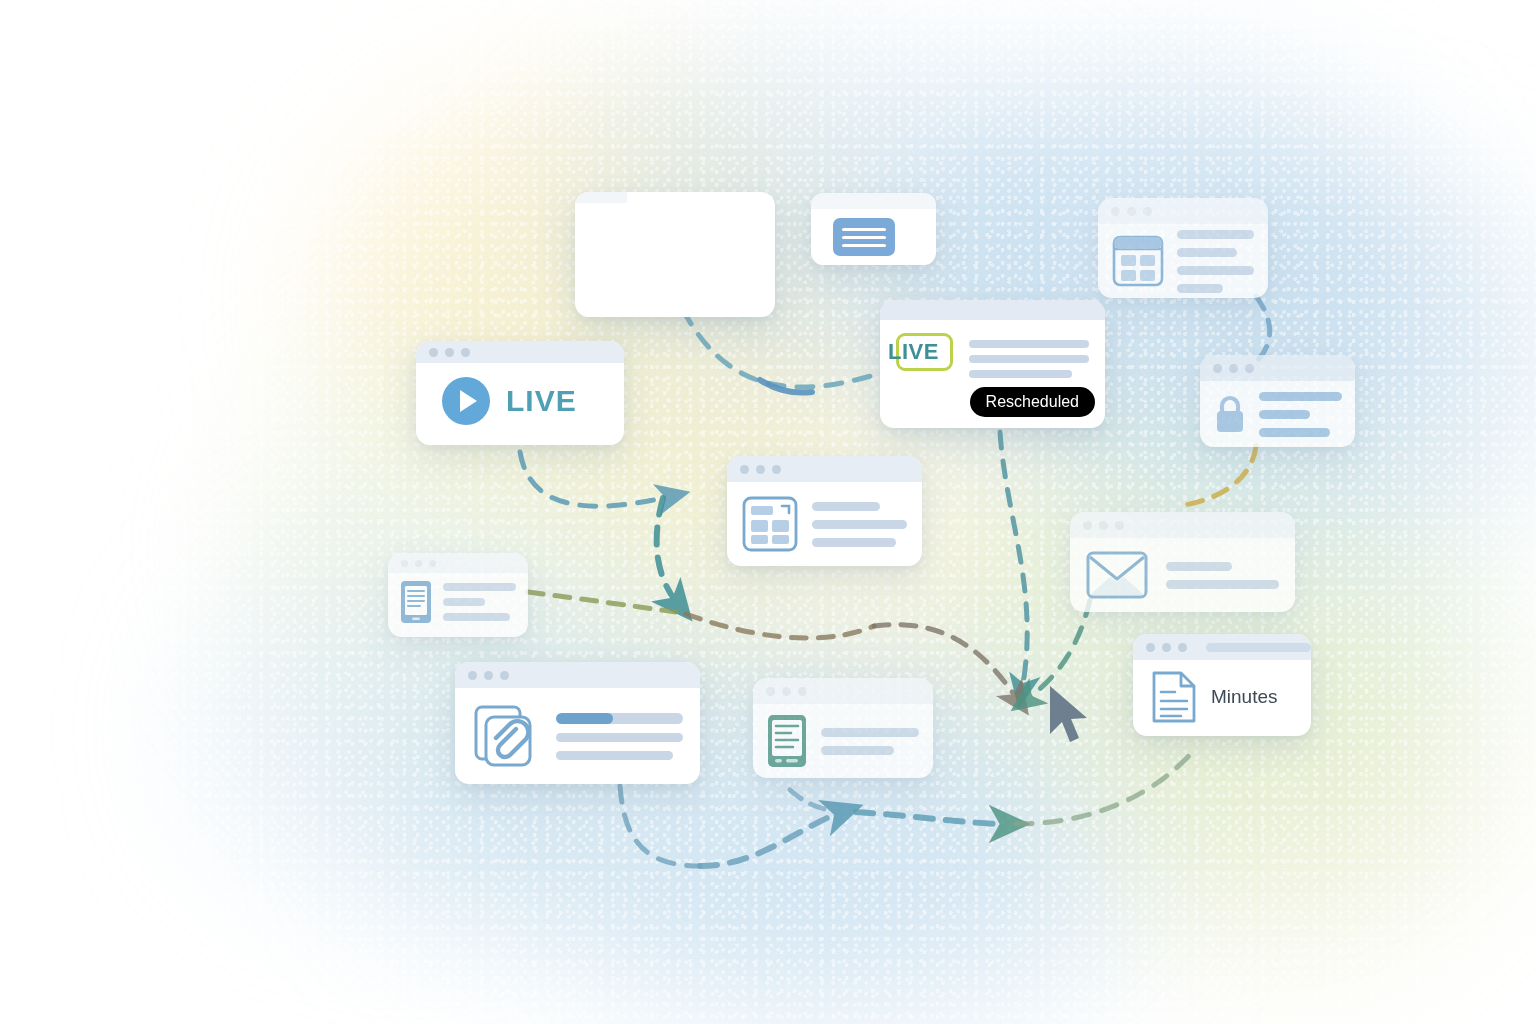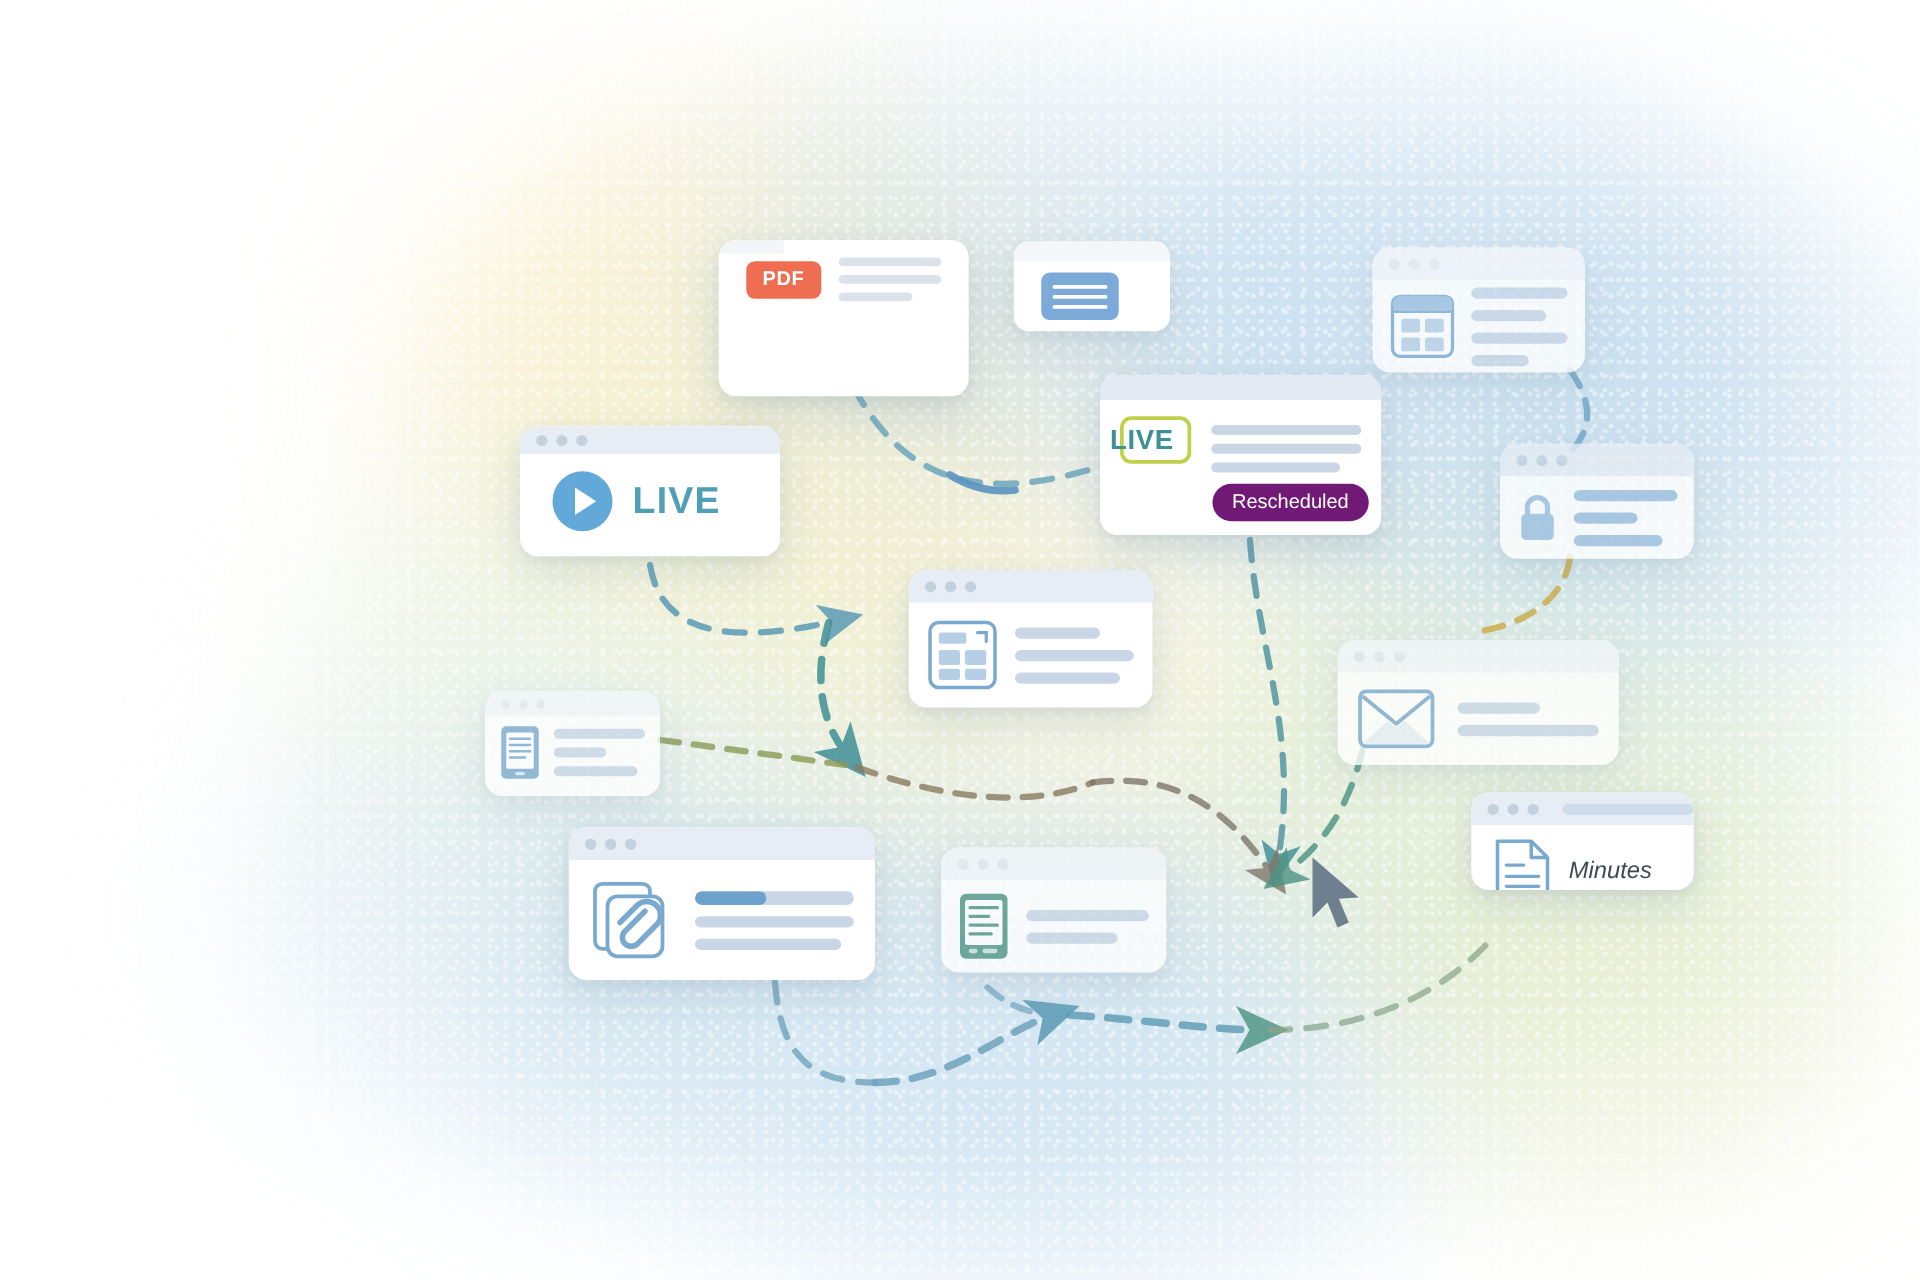--- a/index.html
+++ b/index.html
@@ -50,32 +50,32 @@
 
   
   #live-resched{width:225px;height:128px;left:880px;top:300px;
     box-shadow:0 14px 36px rgba(120,145,165,.22), 0 4px 10px rgba(120,145,165,.13);}
   .lr-body{padding:13px 16px 0 16px;display:flex;gap:16px;align-items:flex-start;}
   .live-chip{border:3px solid #bdd14b;background:#fff;border-radius:9px;
     padding:5px 11px;color:#3f8f96;font-weight:bold;font-size:22px;letter-spacing:.5px;line-height:1;}
   .live-chip-top{background:#bdd14b;height:7px;margin:-5px -11px 4px -11px;border-radius:5px 5px 0 0;}
   .lr-lines{display:flex;flex-direction:column;gap:7px;flex:1;padding-top:7px;}
   .lr-lines .ln{background:#c8d6e6;height:8px;}
-  .resched{position:absolute;right:10px;bottom:11px;background:#701a75;color:#fff;
+  .resched{position:absolute;right:10px;bottom:11px;background:#000000;color:#fff;
     font-size:16px;padding:6px 16px;border-radius:16px;}
 
   
   #play-live{width:208px;height:104px;left:416px;top:341px;}
   .play-row{display:flex;align-items:center;gap:16px;padding:14px 0 0 26px;}
   .play-circle{width:48px;height:48px;border-radius:50%;background:#62a8d8;display:flex;align-items:center;justify-content:center;}
   .play-tri{width:0;height:0;border-left:17px solid #fff;border-top:11px solid transparent;border-bottom:11px solid transparent;margin-left:5px;}
   .live-word{color:#4f9fb5;font-weight:bold;font-size:30px;letter-spacing:1px;}
 
   
-  #minutes-card{width:178px;height:78px;left:1177px;top:634px;font-style:italic;}
+  #minutes-card{width:178px;height:102px;left:1133px;top:634px;}
   .min-row{display:flex;align-items:center;gap:14px;padding:10px 0 0 18px;}
   .min-word{font-size:19px;color:#3c4a56;}
 
   
   #note-card{width:125px;height:72px;left:811px;top:193px;border-radius:12px;}
   #note-card .bar{height:16px;}
   .note-block{width:62px;height:38px;border-radius:7px;background:#7ba9d8;
      display:flex;flex-direction:column;justify-content:center;gap:5px;padding:0 9px;box-sizing:border-box;margin:9px 0 0 22px;}
   .note-block i{display:block;height:3px;background:#fff;border-radius:2px;}
 
@@ -145,28 +145,20 @@
 
     <path d="M620,786 C624,840 644,866 700,866" stroke="#6fa3bd" stroke-width="5" fill="none" stroke-dasharray="16 13" stroke-linecap="round" opacity=".8"></path>
     <path d="M700,866 C760,866 800,826 842,812" stroke="#6fa3bd" stroke-width="6" fill="none" stroke-dasharray="17 13" stroke-linecap="round" marker-end="url(#ar-blue)" opacity=".85"></path>
     <path d="M790,790 C808,806 824,810 840,812" stroke="#6fa3bd" stroke-width="5" fill="none" stroke-dasharray="14 11" stroke-linecap="round" opacity=".7"></path>
     <path d="M856,812 C920,816 968,824 1008,824" stroke="#5e9db5" stroke-width="6" fill="none" stroke-dasharray="17 13" stroke-linecap="round" marker-end="url(#ar-green)" opacity=".82"></path>
     <path d="M1016,824 C1100,824 1160,790 1196,748" stroke="#88a588" stroke-width="5" fill="none" stroke-dasharray="16 13" stroke-linecap="round" opacity=".72"></path>
   </svg>
 
   <div class="card" id="agenda-card">
     <div class="tab"></div>
-    <div class="agenda-bottom">
-      <span class="pdf-badge">PDF</span>
-      <span class="agenda-lines">
-        <i class="ln" style="width:100%"></i>
-          <i class="ln" style="width:100%"></i>
-          <i class="ln" style="width:72%"></i>
-      </span>
-    </div>
   </div>
 
   <div class="card" id="note-card">
     <div class="bar plain" style="opacity:.5"></div>
     <div class="note-block">
       <i></i>
         <i></i>
         <i></i>
     </div>
   </div>

